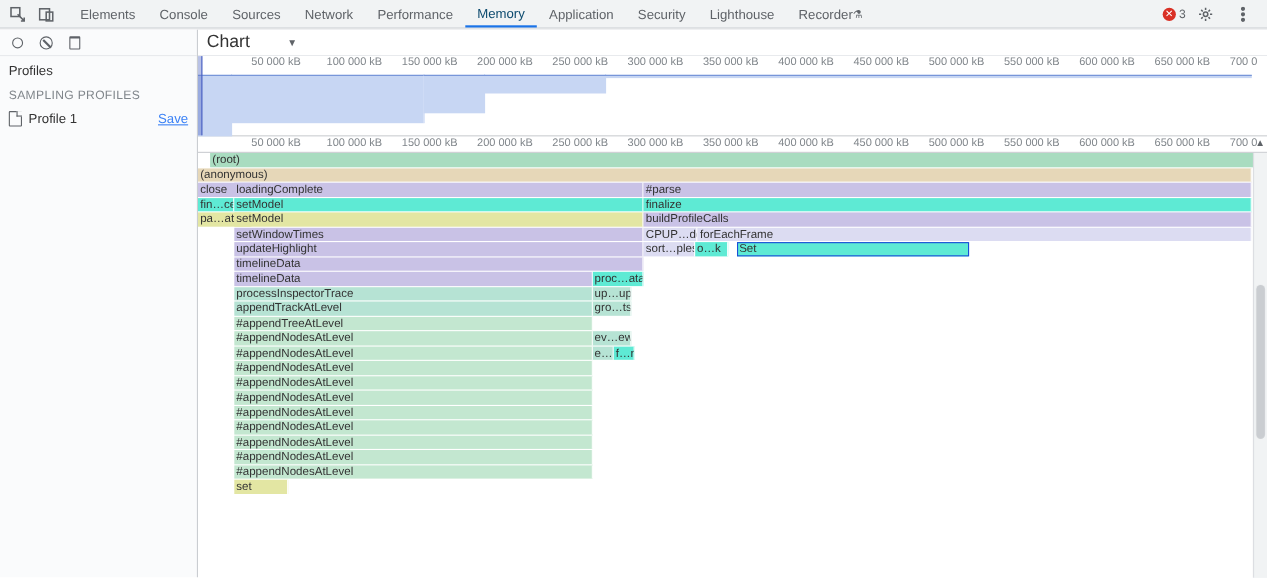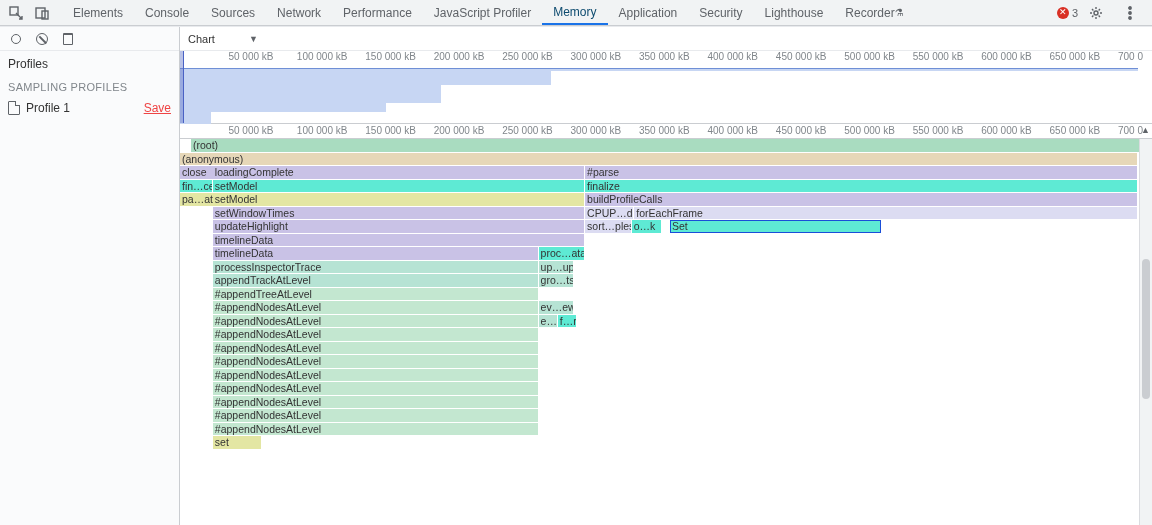--- a/index.html
+++ b/index.html
@@ -20,25 +20,25 @@
   .side-tools .ti { width: 16px; height: 16px; display: flex; align-items: center; justify-content: center; cursor: pointer; }
   .record-dot { width: 10px; height: 10px; border-radius: 50%; border: 1.5px solid #5f6368; }
   .ban-ic { width: 12px; height: 12px; border: 1.5px solid #5f6368; border-radius: 50%; position: relative; }
   .ban-ic::after { content: ""; position: absolute; left: 1px; top: 5px; width: 10px; height: 1.5px; background: #5f6368; transform: rotate(45deg); transform-origin: center; }
   .trash-ic { width: 10px; height: 12px; border: 1px solid #5f6368; border-top: 2px solid #5f6368; border-radius: 1px; }
   .side-label { padding: 6px 8px; color: #333; font-size: 12px; }
   .side-sub { padding: 4px 8px; font-size: 11px; color: #80868b; letter-spacing: .3px; }
   .profile-row { display: flex; align-items: center; padding: 4px 8px; gap: 6px; cursor: pointer; }
   .profile-row .file-ic { width: 12px; height: 14px; border: 1px solid #5f6368; border-radius: 1px; position: relative; }
   .profile-row .file-ic::after { content: ""; position: absolute; right: -1px; top: -1px; width: 4px; height: 4px; background: #fafbfc; border-left: 1px solid #5f6368; border-bottom: 1px solid #5f6368; }
-  .profile-row .save { margin-left: auto; color: #ef4444; text-decoration: underline; cursor: pointer; }
+  .profile-row .save { margin-left: auto; color: #3b82f6; text-decoration: underline; cursor: pointer; }
   
   .viewer { flex: 1; display: flex; flex-direction: column; position: relative; }
   .viewer-toolbar { height: 24px; display: flex; align-items: center; border-bottom: 1px solid #e8eaed; padding-left: 8px; gap: 6px; }
-  .vt-select { font-size: 11px; color: #333; }
+  .vt-select { font-size: 16px; color: #333; }
   .vt-caret { color: #5f6368; font-size: 9px; margin-left: 28px; }
   
   .overview { position: relative; height: 73px; border-bottom: 1px solid #cacdd1; background: #fff; }
   .overview .ruler-top { position: absolute; top: 0; left: 0; right: 0; height: 14px; }
   .tick-label { position: absolute; top: 0; font-size: 10px; color: #80868b; white-space: nowrap; }
   .ov-chart { position: absolute; top: 17px; left: 0; right: 0; bottom: 0; }
   .ov-step { position: absolute; top: 0; background: #c7d6f3; border-top: 1px solid #6f8fd6; }
   .ov-handle { position: absolute; top: 0; bottom: 0; left: 0; width: 4px; background: rgba(100,120,200,0.45); border-right: 1px solid #4a62c4; cursor: ew-resize; }
   .bottom-ruler { position: relative; height: 15px; border-bottom: 1px solid #cacdd1; }
   .br-tick { position: absolute; top: 1px; font-size: 10px; color: #80868b; }
@@ -77,21 +77,20 @@
         <rect x="1" y="2" width="9" height="10"></rect>
         <rect x="7" y="5" width="6" height="8"></rect>
       </svg>
   </div>
   <div class="tabs" id="tabs-host">
       <div class="tab">Elements</div>
       <div class="tab">Console</div>
       <div class="tab">Sources</div>
       <div class="tab">Network</div>
       <div class="tab">Performance</div>
-      <div class="tab">JavaScript Profiler</div>
       <div class="tab active">Memory</div>
       <div class="tab">Application</div>
       <div class="tab">Security</div>
       <div class="tab">Lighthouse</div>
       <div class="tab">Recorder<span style="font-size: 10px;"> ⚗</span></div>
     </div>
   <div class="right">
     <div class="err-badge">
       <span class="err-dot">✕</span>
       <span>3</span>

